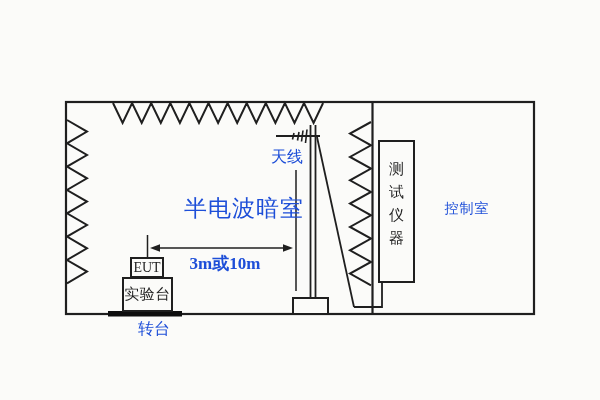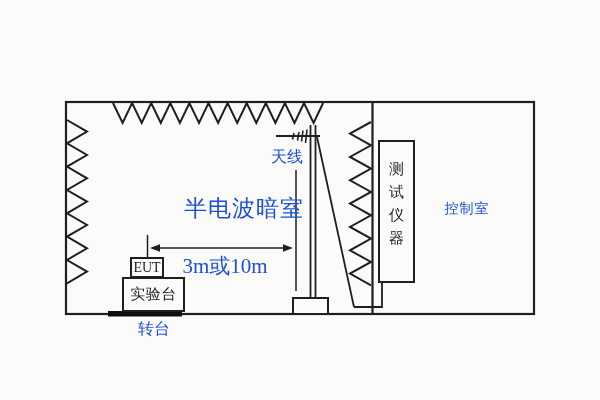--- a/index.html
+++ b/index.html
@@ -11,27 +11,27 @@
   body{
     width:600px;height:400px;background:var(--bg);
     font-family:"Liberation Serif","DejaVu Serif",serif;
     color:var(--line);
   }
   .stage{position:relative;width:600px;height:400px;overflow:hidden;background:var(--bg);}
   .stage svg{position:absolute;left:0;top:0;color:var(--line);}
   .lbl{position:absolute;text-align:center;white-space:nowrap;color:#1d4ed8;}
   .lbl-antenna{left:267px;top:147px;width:40px;font-size:16px;}
   .lbl-chamber{left:184px;top:193px;width:96px;font-size:23px;letter-spacing:1px;font-family:Liberation Mono, monospace;}
-  .lbl-distance{left:180px;top:252px;width:90px;font-size:21px;}
+  .lbl-distance{left:180px;top:252px;width:90px;font-size:17px;font-weight:bold;}
   .lbl-turntable{left:122px;top:319px;width:48px;font-size:16px;text-align:right;}
   .lbl-control{left:439px;top:200px;width:56px;font-size:14px;letter-spacing:1px;}
   .box{position:absolute;box-sizing:border-box;border:2px solid var(--line);
        display:flex;align-items:center;justify-content:center;background:var(--bg);}
   .box-eut{left:130px;top:257px;width:34px;height:21px;font-size:14px;text-align:center;}
-  .box-table{left:122px;top:277px;width:63px;height:35px;font-size:15px;letter-spacing:0.5px;justify-content:center;}
+  .box-table{left:122px;top:277px;width:51px;height:35px;font-size:15px;letter-spacing:0.5px;justify-content:center;}
   .box-instrument{left:378px;top:140px;width:37px;height:143px;
        flex-direction:column;justify-content:flex-start;padding-top:16px;
        font-size:15px;line-height:23px;}
   .box-instrument span{display:block;height:23px;}
 </style>
 </head>
 <body>
 
 <div class="stage">
 

